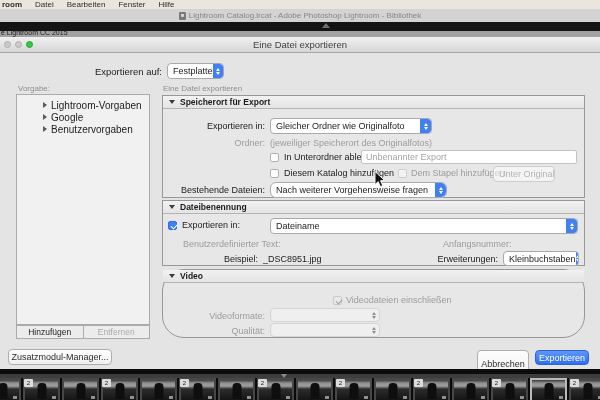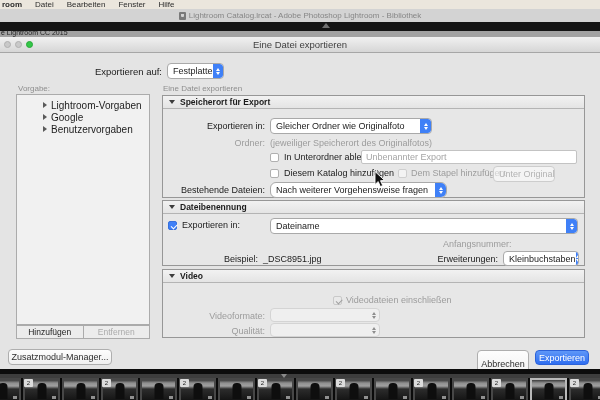--- a/index.html
+++ b/index.html
@@ -197,33 +197,34 @@
   </div>
   <span class="cb checked" style="left:168px; top:168px;"></span>
   <span class="abs lbl" style="left:182px; top:167px;">Exportieren in:</span>
   <div class="dd" style="left:270px; top:165px; width:308px; height:16px;">
     <span>Dateiname</span>
     <span class="stepper blue">
         <i class="tri-up"></i>
         <i class="tri-down"></i>
       </span>
   </div>
+  <span class="abs lbl gray" style="left:183px; top:186px;">Benutzerdefinierter Text:</span>
   <span class="abs lbl gray" style="left:443px; top:186px;">Anfangsnummer:</span>
   <span class="abs lbl rlabel" style="left:198px; top:201px; width:60px;">Beispiel:</span>
   <span class="abs lbl" style="left:263px; top:201px;">_DSC8951.jpg</span>
   <span class="abs lbl rlabel" style="left:420px; top:201px; width:78px;">Erweiterungen:</span>
   <div class="dd" style="left:503px; top:198px; width:76px; height:15px;">
     <span>Kleinbuchstaben</span>
     <span class="stepper blue">
         <i class="tri-up"></i>
         <i class="tri-down"></i>
       </span>
   </div>
 
-  <div class="panel" style="top:216px; height:69px;">
+  <div class="panel" style="top:216px; height:69px;border-radius:22px;">
     <div class="panel-hd">
       <span class="tri-dn-hd"></span>
       <span>Video</span>
     </div>
   </div>
   <span class="cb dis checked" style="left:333px; top:243px;"></span>
   <span class="abs lbl gray" style="left:346px; top:242px;">Videodateien einschließen</span>
   <span class="abs lbl gray rlabel" style="left:115px; top:258px; width:150px;">Videoformate:</span>
   <div class="dd faded" style="left:270px; top:255px; width:110px; height:14px;">
     <span></span>

